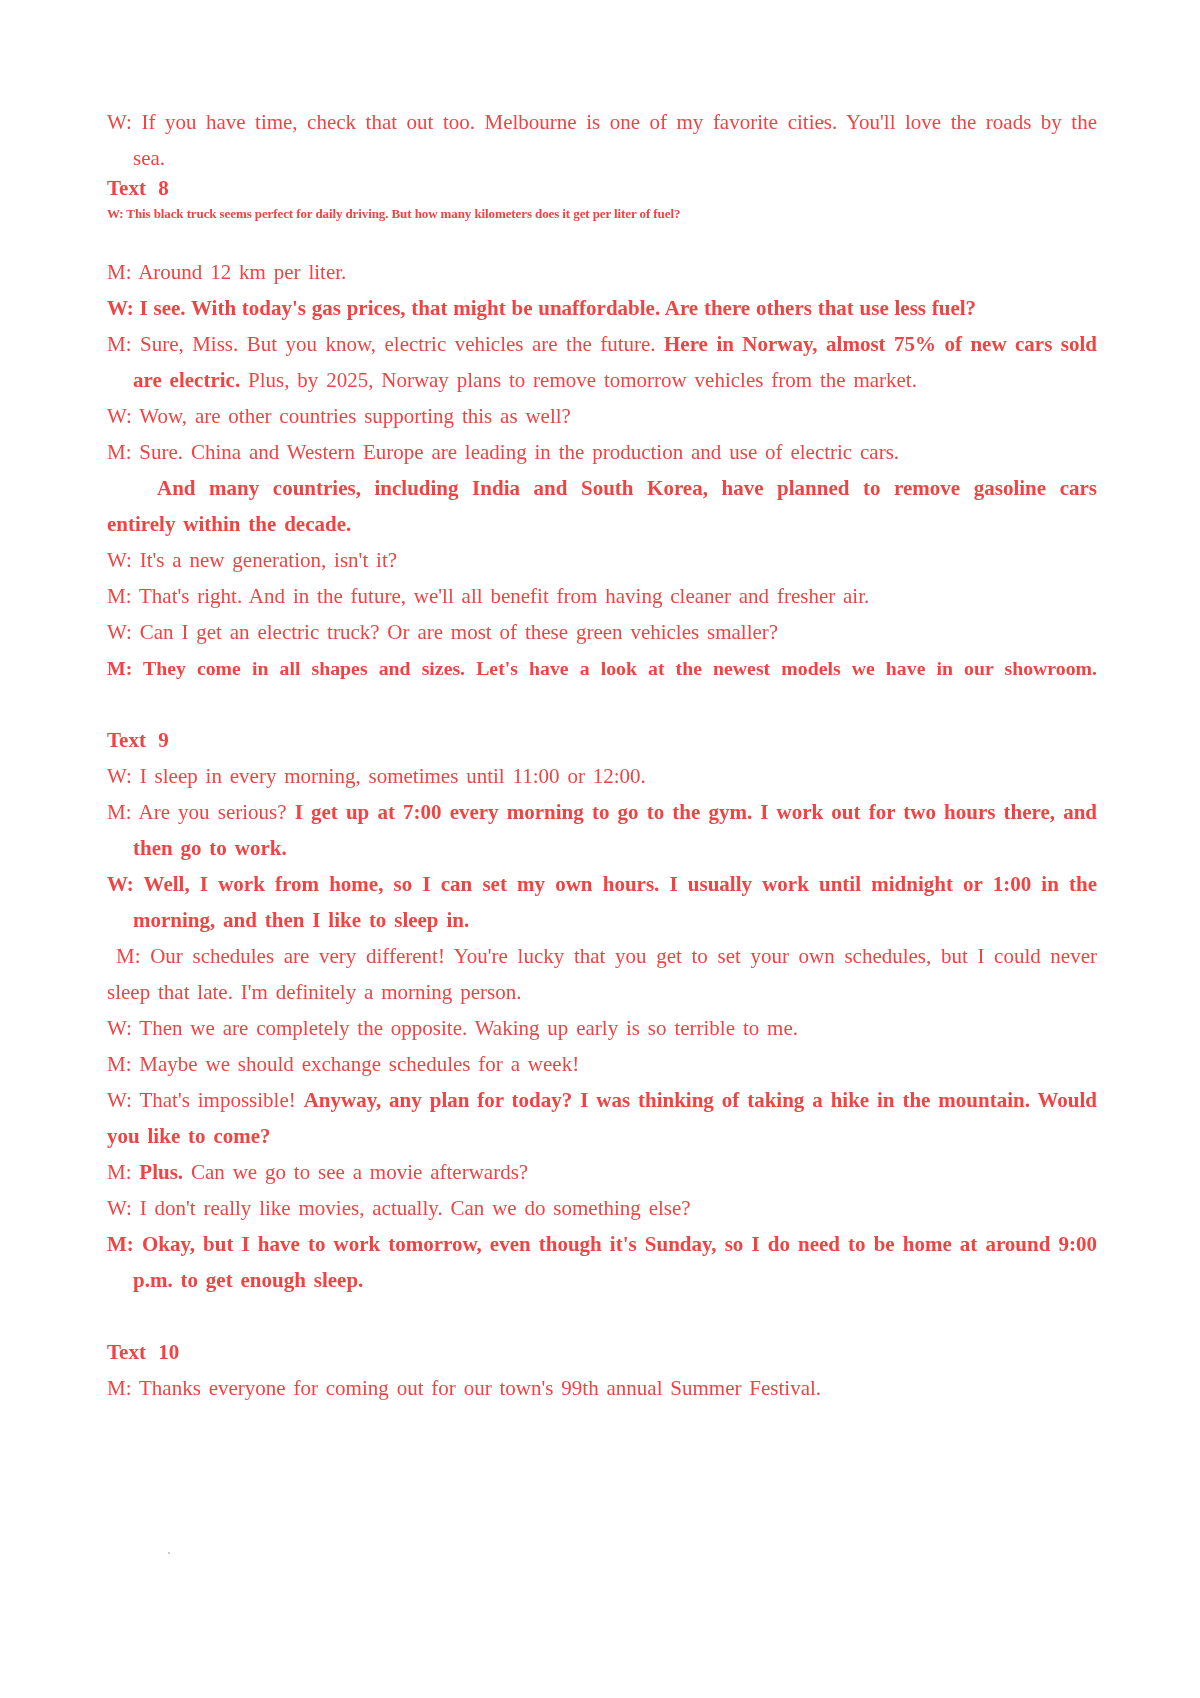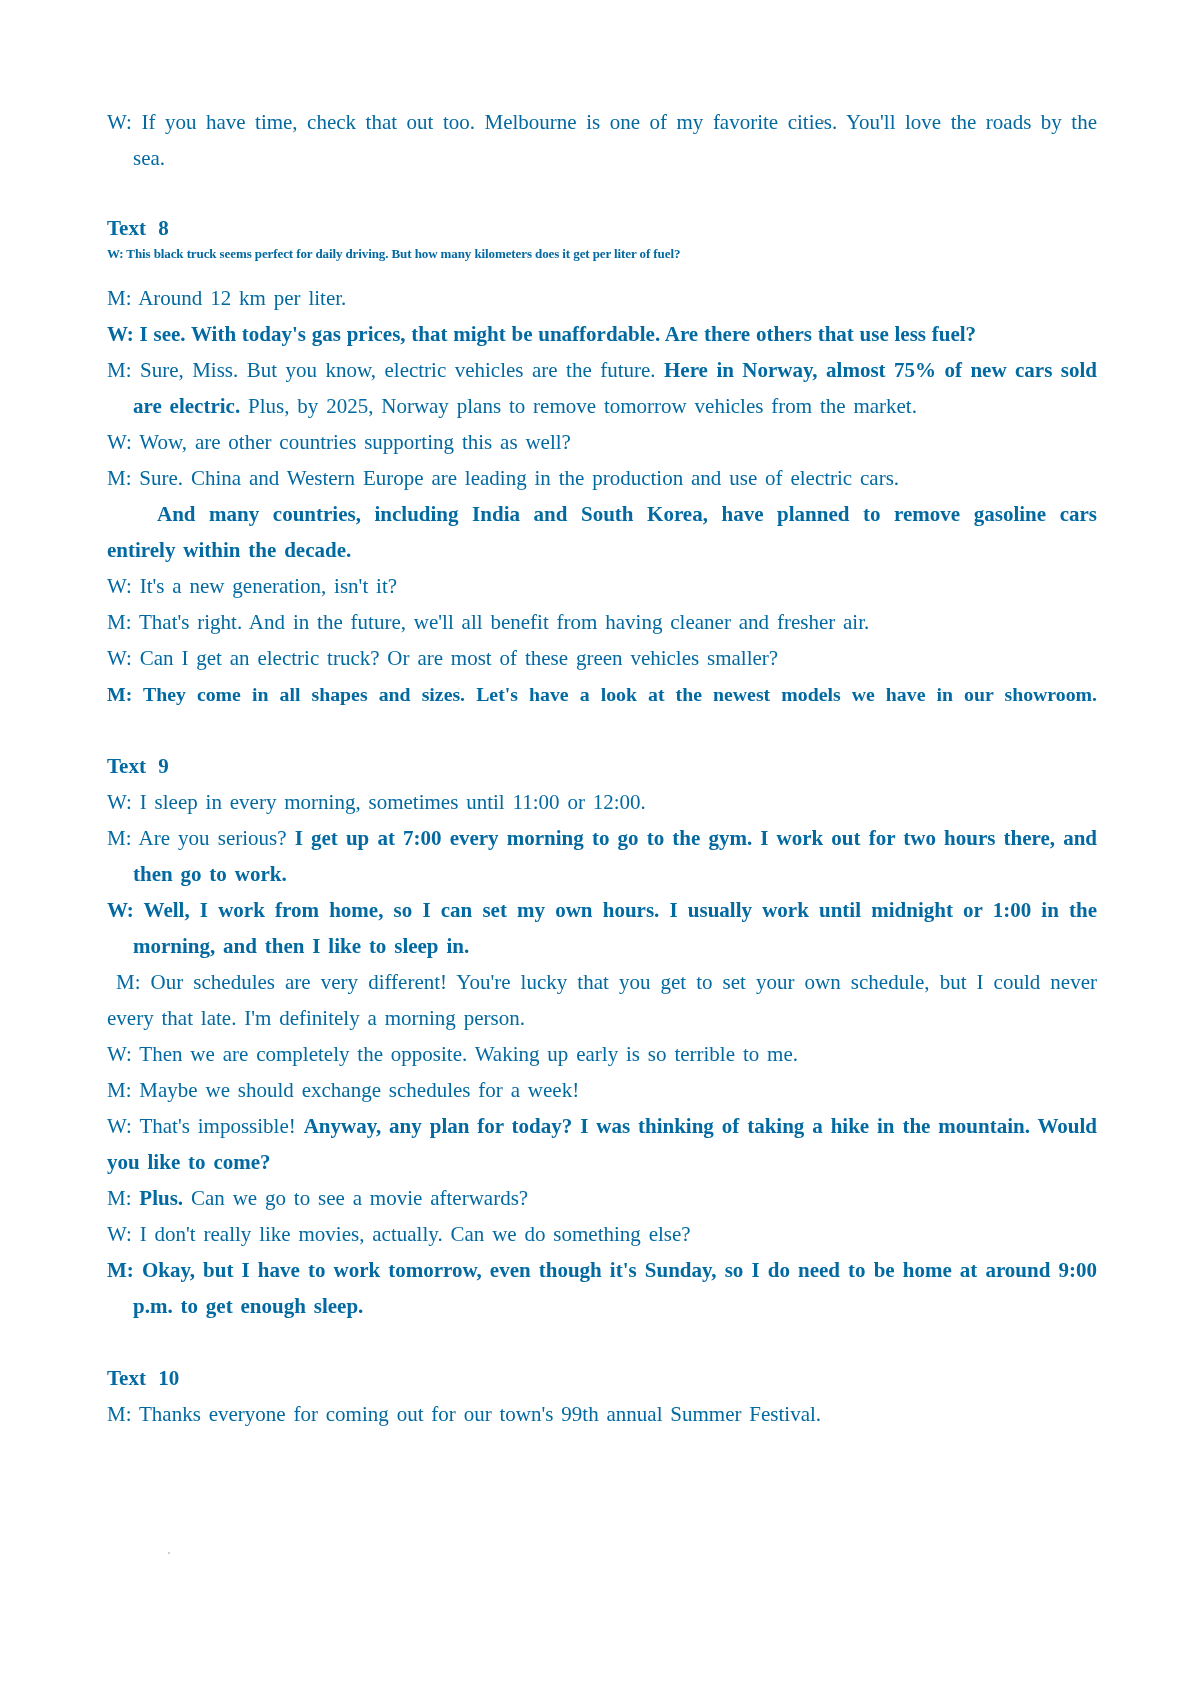--- a/index.html
+++ b/index.html
@@ -9,21 +9,21 @@
   }
   .page {
     position: relative;
     width: 1200px;
     min-height: 1698px;
     margin: 0 auto;
     background: #ffffff;
     box-sizing: border-box;
     padding: 104px 103px 40px 107px;
     font-family: "Liberation Serif", "DejaVu Serif", serif;
-    color: #0369a1;
+    color: #ef4444;
     overflow: hidden;
   }
   .transcript { width: 990px; }
 
   .para {
     font-size: 21px;
     line-height: 36px;
     margin: 0;
     text-align: justify;
     word-spacing: 2.6px;
@@ -33,23 +33,23 @@
     line-height: 36px;
     font-weight: bold;
     word-spacing: 7px;
   }
   .b { font-weight: bold; }
 
   
   .hang        { padding-left: 26px; text-indent: -26px; }
   .indent-lg   { text-indent: 50px; font-weight: bold; }
   .indent-sm   { text-indent: 9px; }
-  .gap-sm      { margin-top: 12px; }
+  .gap-sm      { margin-top: 26px; }
 
-  .heading.tight { line-height: 24px; margin-top: 40px; }
+  .heading.tight { line-height: 24px; }
   .tightline   { line-height: 28px; font-size: 13px; word-spacing: 0; letter-spacing: -0.1px; }
   .bold-line   { word-spacing: 0.5px; }
   .stretch-line{ font-size: 19.8px; word-spacing: 0; text-align-last: justify; }
   .heading.section { margin-top: 36px; }
 
   
   .speck {
     position: absolute;
     border-radius: 50%;
   }
@@ -71,21 +71,21 @@
       <div class="para"><span>M: Sure. China and Western Europe are leading in the production and use of electric cars.</span></div>
       <div class="para indent-lg"><span class="b">And many countries, including India and South Korea, have planned to remove gasoline cars entirely within the decade.</span></div>
       <div class="para"><span>W: It's a new generation, isn't it?</span></div>
       <div class="para"><span>M: That's right. And in the future, we'll all benefit from having cleaner and fresher air.</span></div>
       <div class="para"><span>W: Can I get an electric truck? Or are most of these green vehicles smaller?</span></div>
       <div class="para stretch-line"><span class="b">M: They come in all shapes and sizes. Let's have a look at the newest models we have in our showroom.</span></div>
       <div class="heading section">Text 9</div>
       <div class="para"><span>W: I sleep in every morning, sometimes until 11:00 or 12:00.</span></div>
       <div class="para hang"><span>M: Are you serious? </span><span class="b">I get up at 7:00 every morning to go to the gym. I work out for two hours there, and then go to work.</span></div>
       <div class="para hang"><span class="b">W: Well, I work from home, so I can set my own hours. I usually work until midnight or 1:00 in the morning, and then I like to sleep in.</span></div>
-      <div class="para indent-sm"><span>M: Our schedules are very different! You're lucky that you get to set your own schedule, but I could never every that late. I'm definitely a morning person.</span></div>
+      <div class="para indent-sm"><span>M: Our schedules are very different! You're lucky that you get to set your own schedules, but I could never sleep that late. I'm definitely a morning person.</span></div>
       <div class="para"><span>W: Then we are completely the opposite. Waking up early is so terrible to me.</span></div>
       <div class="para"><span>M: Maybe we should exchange schedules for a week!</span></div>
       <div class="para"><span>W: That's impossible! </span><span class="b">Anyway, any plan for today? I was thinking of taking a hike in the mountain. Would you like to come?</span></div>
       <div class="para"><span>M: </span><span class="b">Plus.</span><span> Can we go to see a movie afterwards?</span></div>
       <div class="para"><span>W: I don't really like movies, actually. Can we do something else?</span></div>
       <div class="para hang"><span class="b">M: Okay, but I have to work tomorrow, even though it's Sunday, so I do need to be home at around 9:00 p.m. to get enough sleep.</span></div>
       <div class="heading section">Text 10</div>
       <div class="para"><span>M: Thanks everyone for coming out for our town's 99th annual Summer Festival.</span></div>
     </div>
   <div class="speck speck-1"></div>

